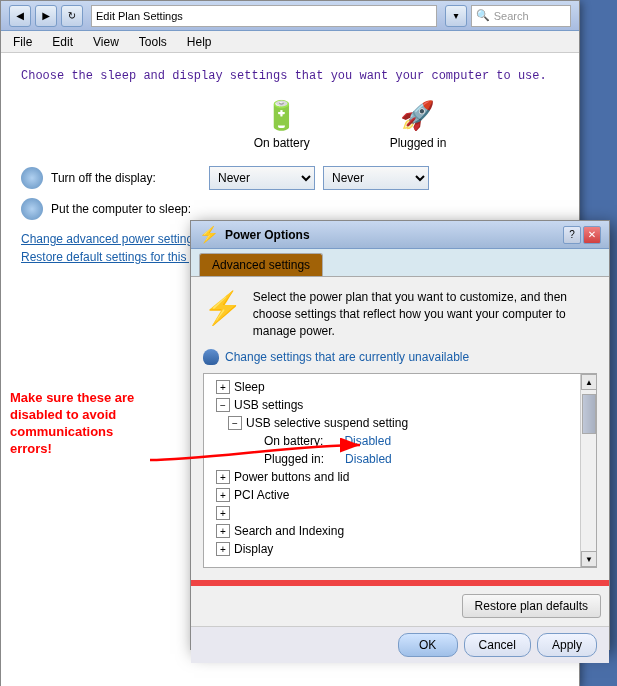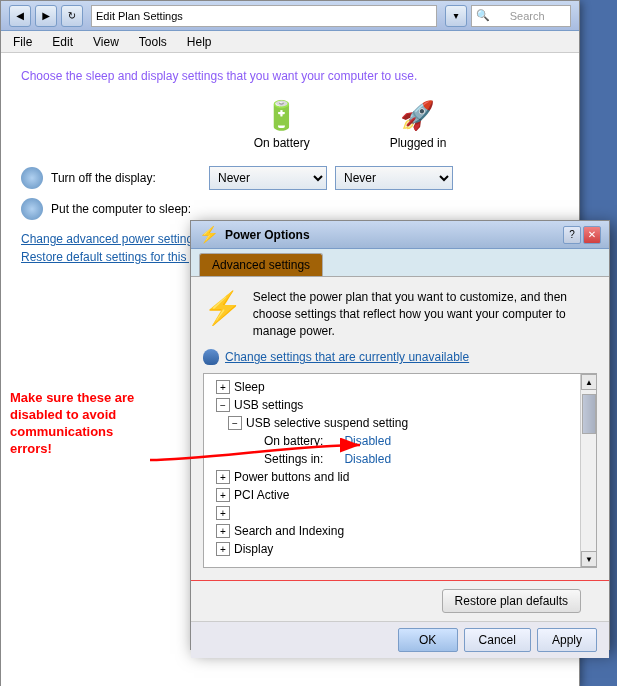--- a/index.html
+++ b/index.html
@@ -98,22 +98,23 @@
     }
 
     .page-title {
       font-size: 16px;
       color: #1a5faa;
       font-weight: normal;
       margin-bottom: 4px;
     }
     .page-subtitle {
       font-size: 12px;
-      color: #8b5cf6;
+      color: #4c1d95;
       margin-bottom: 16px;
+      font-family: Liberation Mono, monospace;
     }
 
     
     .battery-section {
       display: flex;
       align-items: center;
       justify-content: center;
       gap: 80px;
       margin-bottom: 16px;
       margin-left: 120px;
@@ -143,21 +144,21 @@
       height: 22px;
       background: radial-gradient(circle, #b0d0f0, #6090c0);
       border-radius: 50%;
       flex-shrink: 0;
     }
     .row-label {
       font-size: 12px;
       min-width: 150px;
     }
     .dropdown {
-      width: 118px;
+      width: 106px;
       height: 24px;
       border: 1px solid #7a9cc8;
       background: linear-gradient(to bottom, #f8f8f8, #e0e8f0);
       font-size: 12px;
       padding: 0 4px;
       cursor: pointer;
     }
 
     
     .link-section {
@@ -276,21 +277,20 @@
     }
     .shield-icon {
       width: 16px;
       height: 16px;
       background: linear-gradient(to bottom, #6090d0, #3060a0);
       border-radius: 50% 50% 40% 40%;
       flex-shrink: 0;
     }
     .settings-link-text {
       color: #1a5faa;
-      text-decoration: underline;
       cursor: pointer;
       font-size: 12px;
     }
 
     
     .plan-dropdown {
       width: 200px;
       height: 24px;
       border: 1px solid #7a9cc8;
       background: linear-gradient(to bottom, #f8f8f8, #e0e8f0);
@@ -363,22 +363,22 @@
       cursor: pointer;
       position: absolute;
     }
     .scrollbar-up { top: 0; }
     .scrollbar-down { bottom: 0; }
 
     
     .restore-btn-row {
       display: flex;
       justify-content: flex-end;
-      padding: 8px 28px;
-      border-top: 1px solid #ef4444;
+      padding: 8px 8px;
+      border-top: 6px solid #ef4444;
       align-items: flex-end;
     }
     .restore-btn {
       padding: 4px 12px;
       background: linear-gradient(to bottom, #f8f8f8, #e0e0e0);
       border: 1px solid #aaa;
       font-size: 12px;
       cursor: pointer;
       border-radius: 3px;
     }
@@ -389,21 +389,21 @@
       gap: 6px;
       background: #e8e8f0;
       border-top: 1px solid #ccc;
     }
     .action-btn {
       padding: 4px 14px;
       background: linear-gradient(to bottom, #f0f4ff, #d8e0f0);
       border: 1px solid #7a9cc8;
       font-size: 12px;
       cursor: pointer;
-      border-radius: 2px;
+      border-radius: 10px;
       min-width: 60px;
     }
     .action-btn.ok-btn {
       background: linear-gradient(to bottom, #d0e4ff, #a0c0e8);
     }
 
     
     .arrow-svg {
       position: absolute;
       left: 140px;
@@ -427,21 +427,21 @@
       </div>
       <div class="nav-btn">
         <span>↻</span>
       </div>
       <div class="address-bar">
         <span>Edit Plan Settings</span>
       </div>
       <div class="nav-btn">▾</div>
       <div class="search-bar">
         <span style="font-size:11px;">🔍</span>
-        <span style="margin-left:20px;color:#999;font-size:11px;">Search</span>
+        <span style="margin-left:4px;color:#999;font-size:11px;">Search</span>
       </div>
     </div>
   </div>
 
   <div class="menu-bar">
     <span class="menu-item">File</span>
     <span class="menu-item">Edit</span>
     <span class="menu-item">View</span>
     <span class="menu-item">Tools</span>
     <span class="menu-item">Help</span>
@@ -550,21 +550,21 @@
           <div class="expand-icon">−</div>
           <span class="tree-label">USB selective suspend setting</span>
         </div>
 
         <div class="tree-item tree-indent5">
           <span class="tree-label">On battery: </span>
           <span class="tree-value-blue">Disabled</span>
         </div>
 
         <div class="tree-item tree-indent5">
-          <span class="tree-label">Settings in: </span>
+          <span class="tree-label">Plugged in: </span>
           <span class="tree-value-blue">Disabled</span>
         </div>
 
         <div class="tree-item tree-indent1">
           <div class="expand-icon">+</div>
           <span class="tree-label">Power buttons and lid</span>
         </div>
 
         <div class="tree-item tree-indent1">
           <div class="expand-icon">+</div>

